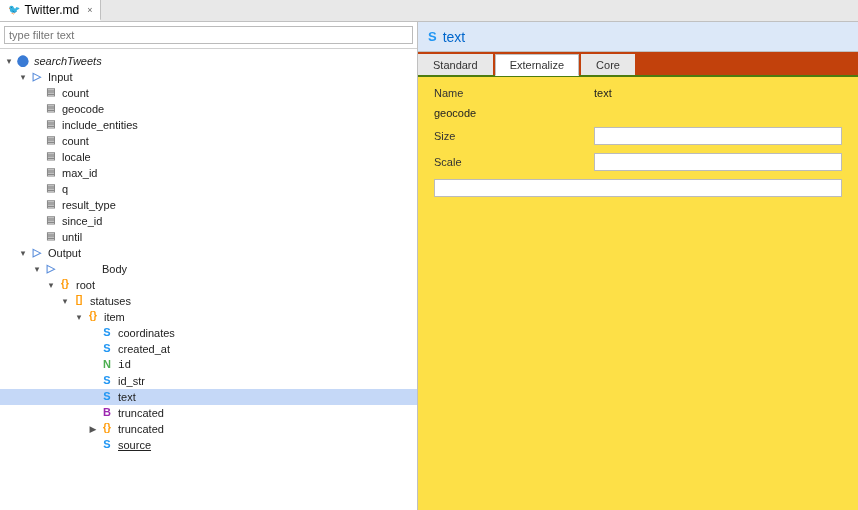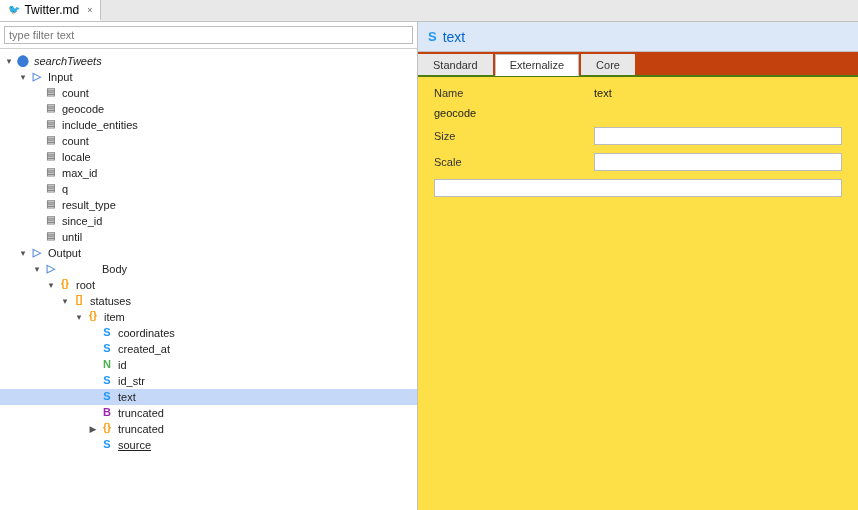--- a/index.html
+++ b/index.html
@@ -317,21 +317,21 @@
         <div class="tree-item">
     <span class="tree-indent" style="width:88px;display:inline-block;"></span>
     <span class="tree-arrow" style="font-size:9px;color:#555;width:10px;display:inline-block;text-align:center;"> </span>
     <span class="tree-icon" style="display:inline-block;width:18px;text-align:center;"><span style="color:#2196F3;font-weight:bold;font-size:11px;">S</span></span>
     <span class="tree-label" style="font-size:11px;color:#222;">created_at</span>
   </div>
         <div class="tree-item">
     <span class="tree-indent" style="width:88px;display:inline-block;"></span>
     <span class="tree-arrow" style="font-size:9px;color:#555;width:10px;display:inline-block;text-align:center;"> </span>
     <span class="tree-icon" style="display:inline-block;width:18px;text-align:center;"><span style="color:#4CAF50;font-weight:bold;font-size:11px;">N</span></span>
-    <span class="tree-label" style="font-size:11px;color:#222;">id</span>
+    <span class="tree-label" style="font-size:11px;color:#222;font-family:Liberation Mono, monospace;">id</span>
   </div>
         <div class="tree-item">
     <span class="tree-indent" style="width:88px;display:inline-block;"></span>
     <span class="tree-arrow" style="font-size:9px;color:#555;width:10px;display:inline-block;text-align:center;"> </span>
     <span class="tree-icon" style="display:inline-block;width:18px;text-align:center;"><span style="color:#2196F3;font-weight:bold;font-size:11px;">S</span></span>
     <span class="tree-label" style="font-size:11px;color:#222;">id_str</span>
   </div>
         <div class="tree-item selected">
     <span class="tree-indent" style="width:88px;display:inline-block;"></span>
     <span class="tree-arrow" style="font-size:9px;color:#555;width:10px;display:inline-block;text-align:center;"> </span>

